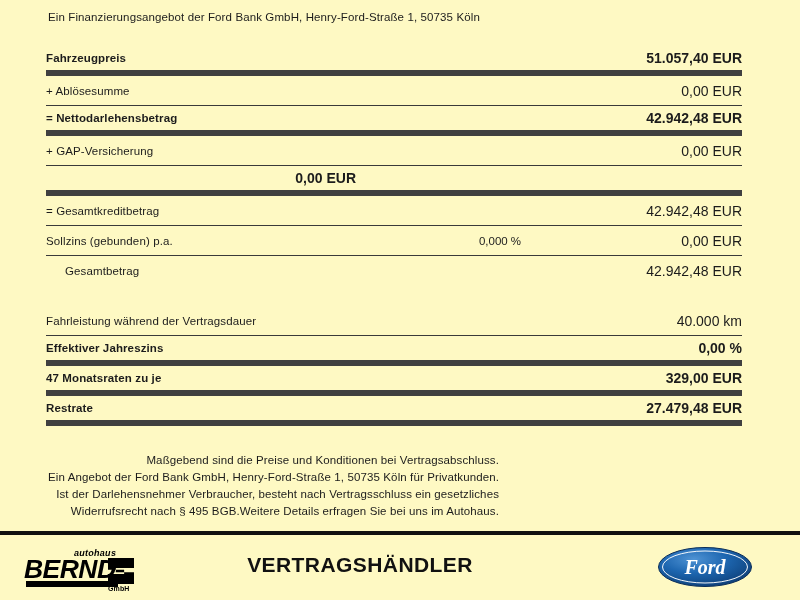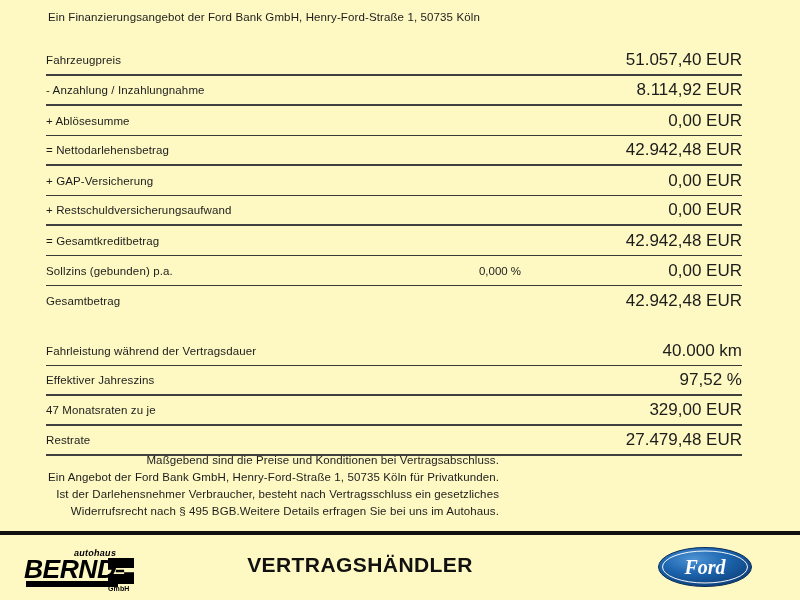--- a/index.html
+++ b/index.html
@@ -20,35 +20,35 @@
 
   .table { position: absolute; left: 46px; top: 46px; width: 696px; }
 
   .row {
     position: relative;
     height: 30px;
     display: flex; align-items: center;
     border-bottom: 1px solid #d8d8d8;
   }
   .row.strong { border-bottom: 1px solid #3a3a3a; }
-  .row.nosep  { border-bottom: 1px solid transparent; }
-  .row.faint  { border-bottom: 2px solid #404040; }
+  .row.nosep  { border-bottom: 1px solid transparent; margin-left: 19px; }
+  .row.faint  { border-bottom: 6px solid #404040; font-weight: bold; }
 
   .lbl {
     font-size: 11.5px; color: #1c1c1c;
     white-space: nowrap; flex: 1 1 auto;
     letter-spacing: 0.01em;
   }
   .mid {
     font-size: 11.5px; color: #1c1c1c;
     width: 150px; text-align: center; padding-right: 14px;
     white-space: nowrap; flex: 0 0 auto;
   }
   .val {
-    font-size: 17px; color: #1c1c1c;
+    font-size: 14px; color: #1c1c1c;
     width: 160px; text-align: right;
     white-space: nowrap; flex: 0 0 auto;
   }
 
   .gap { height: 20px; }
 
   .disclaimer {
     position: absolute; left: 48px; top: 452px;
     font-size: 11.5px; line-height: 17px; color: #1c1c1c;
     letter-spacing: 0.01em;
@@ -116,46 +116,40 @@
   <div class="intro">Ein Finanzierungsangebot der Ford Bank GmbH, Henry-Ford-Straße 1, 50735 Köln</div>
 
   <div class="table">
 
     <div class="row faint">
       <span class="lbl">Fahrzeugpreis</span>
       <span class="mid"></span>
       <span class="val">51.057,40 EUR</span>
     </div>
 
-    <div class="row faint">
-      <span class="lbl">- Anzahlung / Inzahlungnahme</span>
-      <span class="mid"></span>
-      <span class="val">8.114,92 EUR</span>
-    </div>
 
     <div class="row strong">
       <span class="lbl">+ Ablösesumme</span>
       <span class="mid"></span>
       <span class="val">0,00 EUR</span>
     </div>
 
     <div class="row faint">
       <span class="lbl">= Nettodarlehensbetrag</span>
       <span class="mid"></span>
       <span class="val">42.942,48 EUR</span>
     </div>
 
     <div class="row strong">
       <span class="lbl">+ GAP-Versicherung</span>
       <span class="mid"></span>
       <span class="val">0,00 EUR</span>
     </div>
 
     <div class="row faint">
-      <span class="lbl">+ Restschuldversicherungsaufwand</span>
       <span class="mid"></span>
       <span class="val">0,00 EUR</span>
     </div>
 
     <div class="row strong">
       <span class="lbl">= Gesamtkreditbetrag</span>
       <span class="mid"></span>
       <span class="val">42.942,48 EUR</span>
     </div>
 
@@ -175,21 +169,21 @@
 
     <div class="row strong">
       <span class="lbl">Fahrleistung während der Vertragsdauer</span>
       <span class="mid"></span>
       <span class="val">40.000 km</span>
     </div>
 
     <div class="row faint">
       <span class="lbl">Effektiver Jahreszins</span>
       <span class="mid"></span>
-      <span class="val">97,52 %</span>
+      <span class="val">0,00 %</span>
     </div>
 
     <div class="row faint">
       <span class="lbl">47 Monatsraten zu je</span>
       <span class="mid"></span>
       <span class="val">329,00 EUR</span>
     </div>
 
     <div class="row faint">
       <span class="lbl">Restrate</span>

